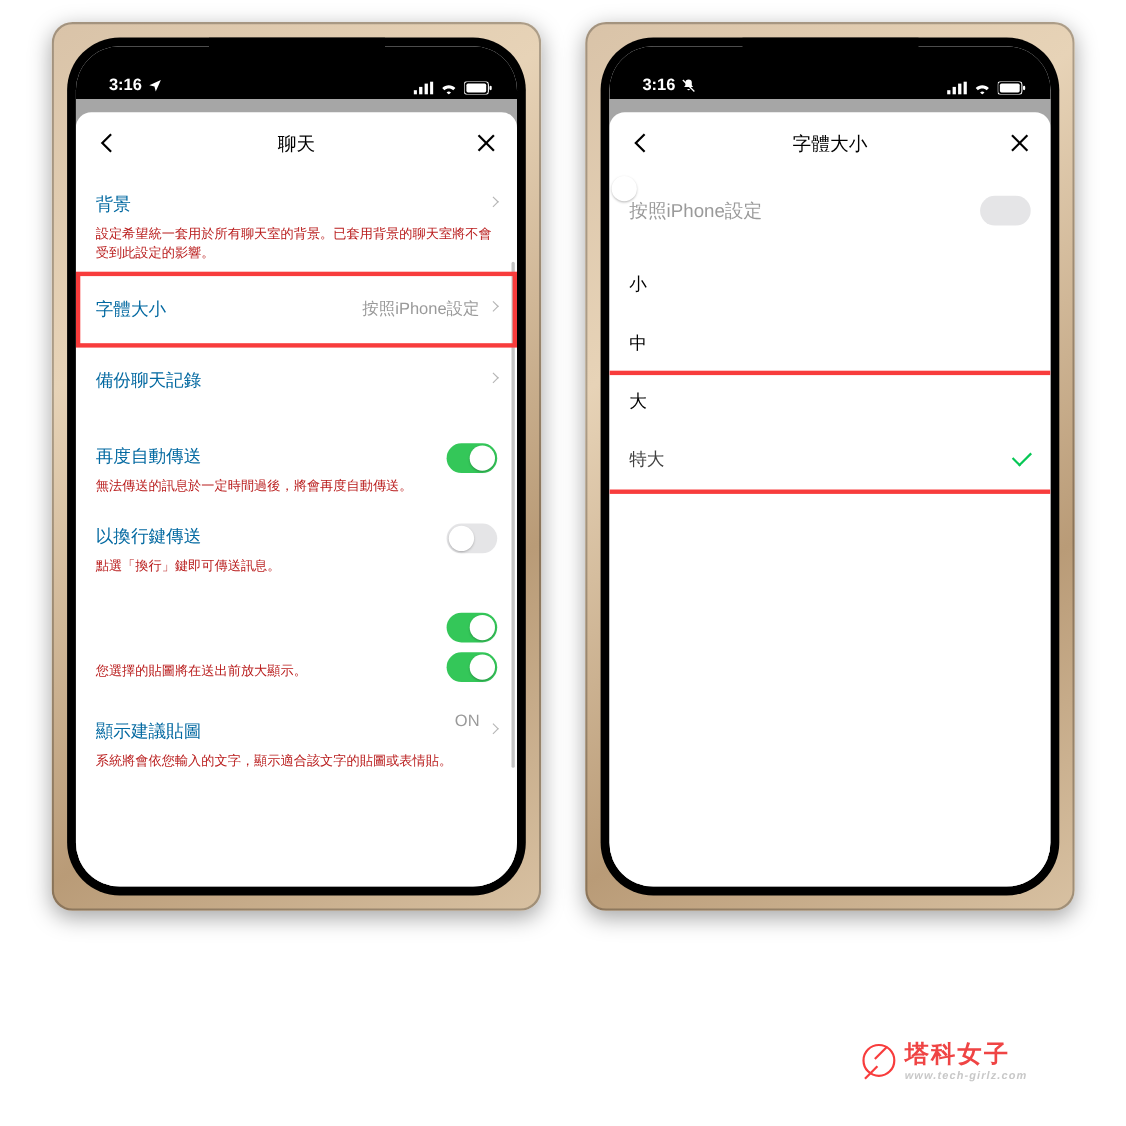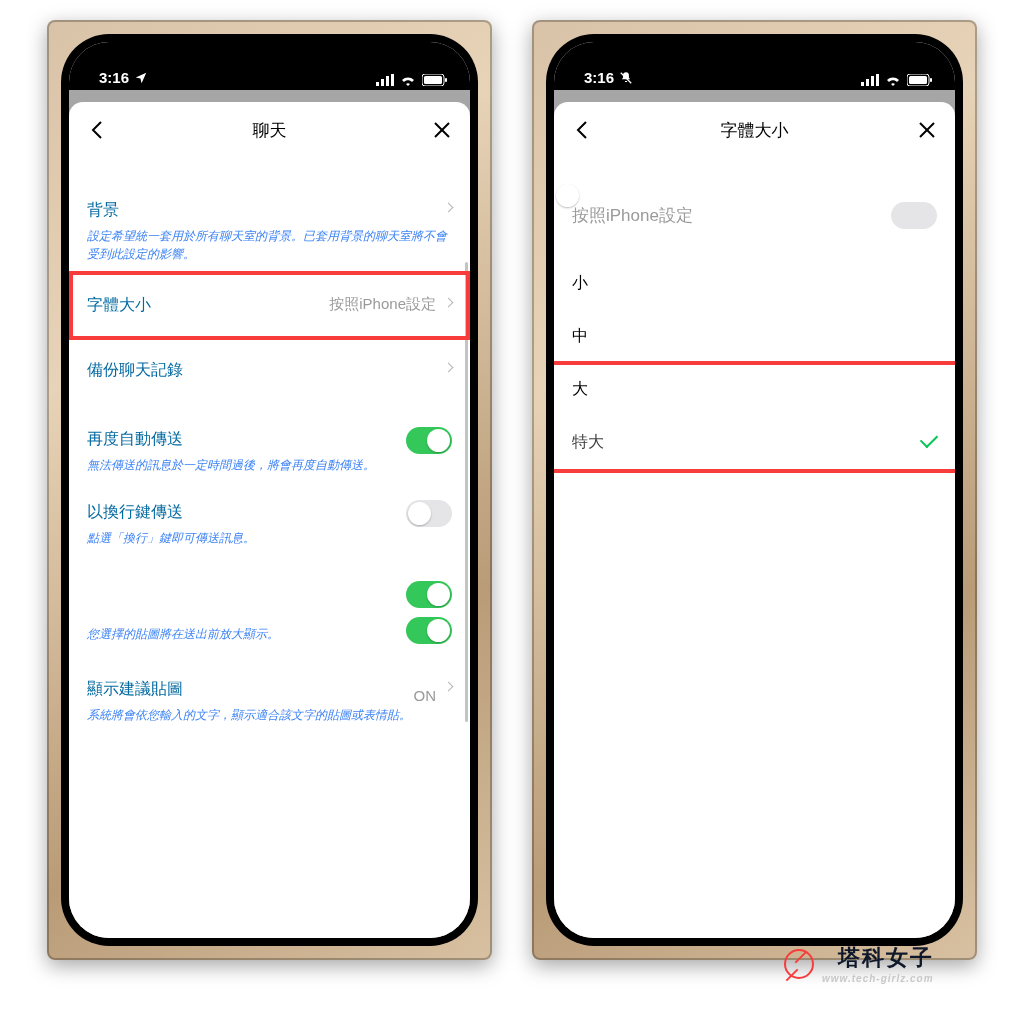--- a/index.html
+++ b/index.html
@@ -11,23 +11,23 @@
     display: flex;
     justify-content: center;
     gap: 40px;
     padding-top: 20px;
     position: relative;
   }
 
   
   .phone {
     width: 445px;
-    height: 940px;
+    height: 808px;
     background: linear-gradient(145deg,#d9c3a8 0%,#e7d3b7 30%,#b99b77 70%,#d8c1a2 100%);
-    border-radius: 8px;
+    border-radius: 19px;
     padding: 14px;
     box-shadow: 0 0 0 2px rgba(0,0,0,.25) inset, 0 6px 20px rgba(0,0,0,.35);
     position: relative;
   }
   .bezel {
     width: 100%;
     height: 100%;
     background: #000;
     border-radius: 48px;
     padding: 8px;
@@ -70,42 +70,42 @@
   
   .sheet-bg {
     position:absolute; top:48px; left:0; right:0; bottom:0;
     background:#a6a6a6;
   }
   .sheet {
     position:absolute; top:60px; left:0; right:0; bottom:0;
     background:#fff;
     border-top-left-radius: 14px;
     border-top-right-radius: 14px;
-    display:flex; flex-direction:column;gap:24px;
+    display:flex; flex-direction:column;
   }
   .nav {
     height:56px;
     display:flex; align-items:center; justify-content:center;
     position:relative;
     font-size:17px; font-weight:500;
   }
   .nav .back, .nav .close {
     position:absolute; top:0; bottom:0; display:flex; align-items:center;
     width:48px; justify-content:center;
   }
   .nav .back { left:4px; }
   .nav .close { right:4px; }
   .nav svg { stroke:#000; stroke-width:2; fill:none; }
 
   .content { flex:1; overflow:hidden; padding:0 18px; position:relative; }
 
   
   .row { padding:18px 0 10px 0; position:relative; }
   .row-title { font-size:16px; color:#0369a1; font-weight:500; }
-  .row-sub   { font-size:12px; color:#3b82f6; margin-top:6px; line-height:1.5;font-style:italic; }
+  .row-sub   { font-size:12px; color:#b91c1c; margin-top:6px; line-height:1.5; }
   .row-value { position:absolute; right:16px; top:18px; font-size:15px; color:#9a9a9a; }
   .row .chevron {
     position:absolute; right:0; top:22px; width:7px; height:7px;
     border-right:1.5px solid #b5b5b5; border-bottom:1.5px solid #b5b5b5;
     transform:rotate(-45deg);
   }
 
   
   .toggle {
     position:absolute; right:0; top:16px;
@@ -159,21 +159,21 @@
     position:relative;
   }
   .watermark .logo::before{
     content:""; position:absolute; left:14px; top:-2px; width:2px; height:16px;
     background:#f83c3c; transform:rotate(45deg);
   }
   .watermark .logo::after{
     content:""; position:absolute; left:5px; top:16px; width:2px; height:16px;
     background:#f83c3c; transform:rotate(45deg);
   }
-  .watermark .txt-main { color:#0f172a; font-size:22px; letter-spacing:2px;margin-left:16px;}
+  .watermark .txt-main { color:#ef4444; font-size:22px; letter-spacing:2px;}
   .watermark .txt-sub  { color:#c8c8c8; font-size:10px; letter-spacing:1px;font-style:italic; }
 </style>
 </head>
 <body>
 
 <div class="phone">
   <div class="bezel">
     <div class="notch"></div>
     <div class="screen">
 
@@ -265,21 +265,21 @@
 
           <div class="row" style="padding-top:26px;">
             <div class="toggle on" style="top:24px;">
                 <div class="knob"></div>
               </div>
             <div class="row-sub">您選擇的貼圖將在送出前放大顯示。</div>
           </div>
 
           <div class="row" style="padding-top:26px;">
             <div class="row-title">顯示建議貼圖</div>
-            <span class="row-value" style="top:34px;">ON</span>
+            <span class="row-value" style="top:18px;">ON</span>
             <div class="chevron" style="top:30px;"></div>
             <div class="row-sub">系統將會依您輸入的文字，顯示適合該文字的貼圖或表情貼。</div>
           </div>
 
         </div>
       </div>
     </div>
   </div>
 </div>
 

